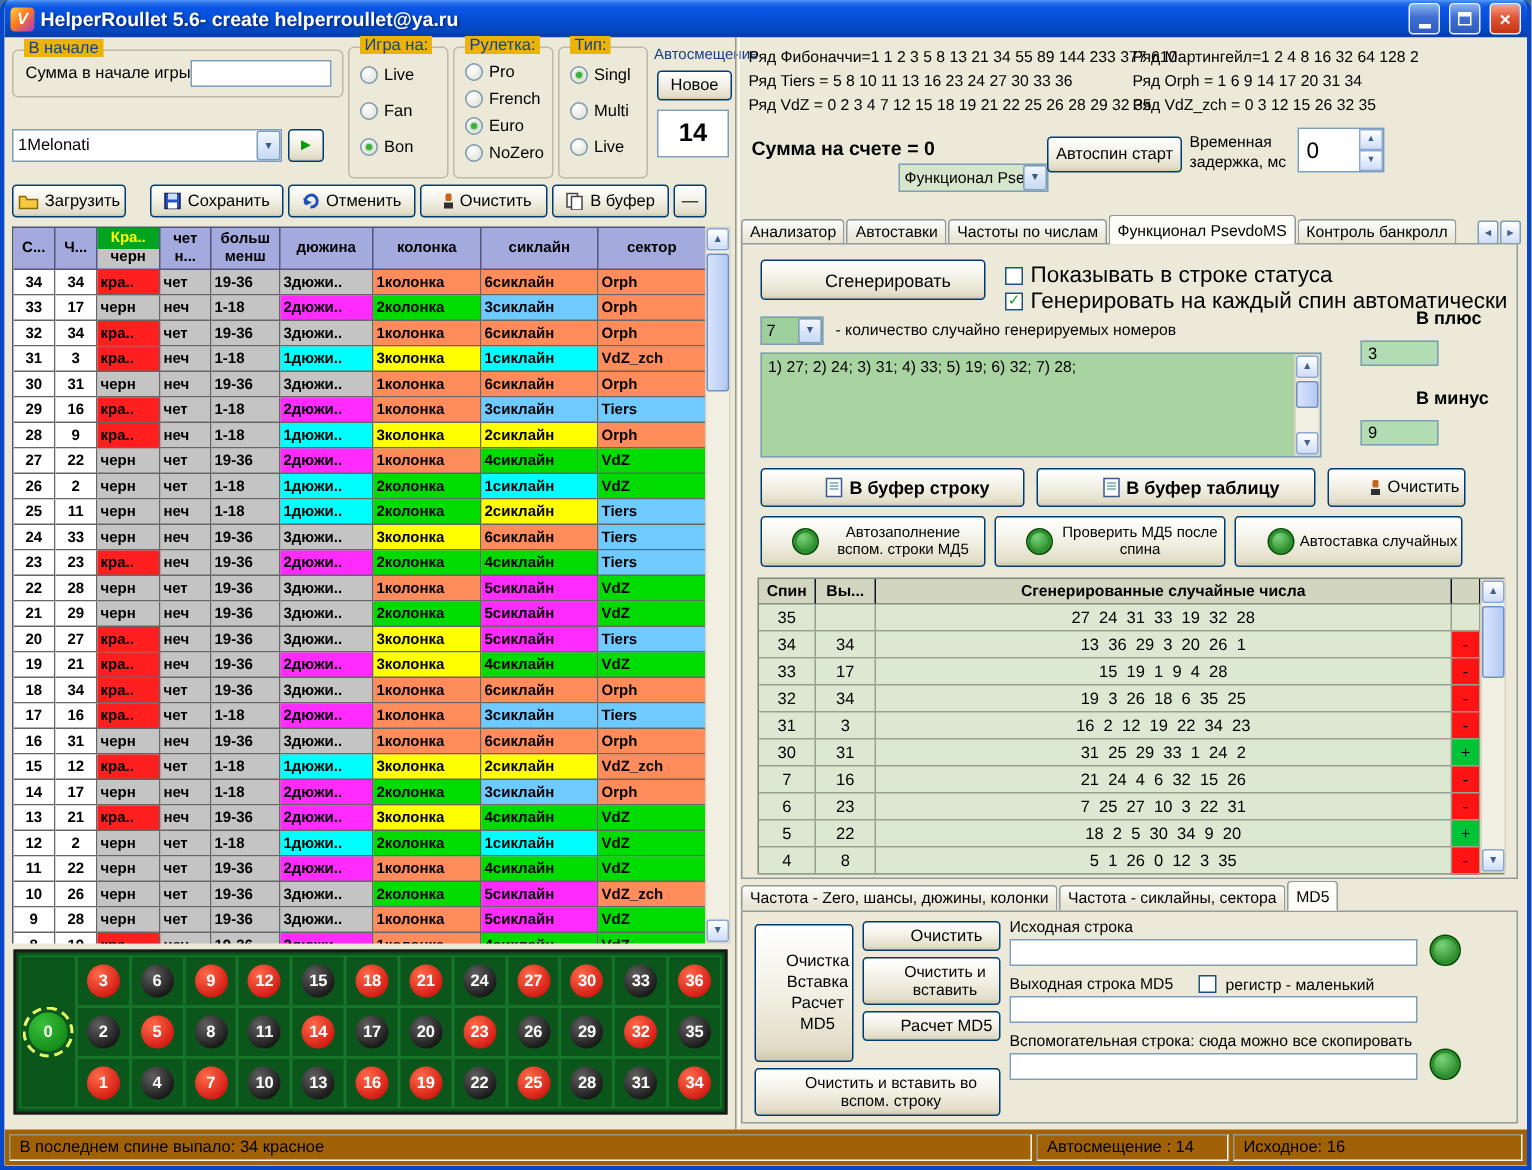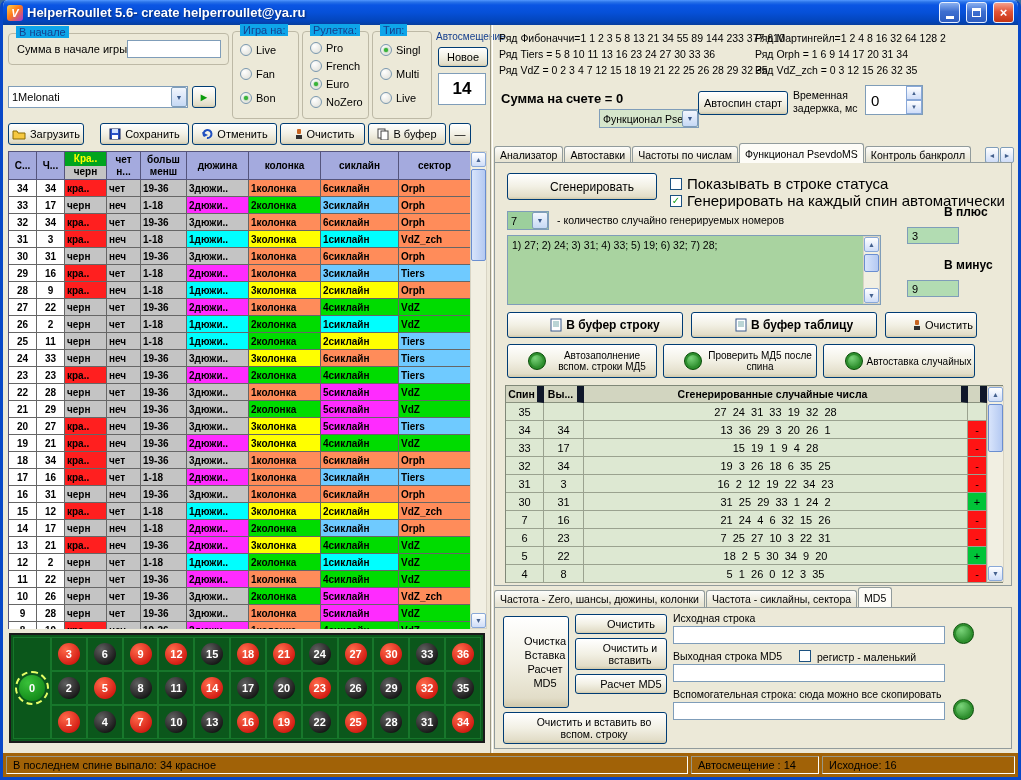--- a/index.html
+++ b/index.html
@@ -10,21 +10,21 @@
 .appicon{width:16px;height:16px;border-radius:3px;background:linear-gradient(135deg,#ffd24a,#ff7a1a 45%,#a437d8);color:#fff;font-weight:bold;font-size:11px;display:flex;align-items:center;justify-content:center;font-style:italic;flex:none;}
 .apptitle{font-size:13px;font-weight:bold;text-shadow:1px 1px 2px #00246e;flex:1;white-space:nowrap;overflow:hidden;}
 .tbtn{width:21px;height:21px;border-radius:3px;border:1px solid #e8f0ff;display:flex;align-items:center;justify-content:center;color:#fff;font-size:13px;font-weight:bold;background:linear-gradient(180deg,#8ab0f0,#3e6fd0 45%,#2c5cc0);margin-left:2px;flex:none;}
 .tbtn.close{background:linear-gradient(180deg,#f5a08c,#e25437 45%,#c43414);}
 .tbtn.close::before{content:"×";}
 .min-glyph{width:8px;height:3px;background:#fff;margin-top:10px;}
 .max-glyph{width:9px;height:9px;border:1px solid #fff;border-top:3px solid #fff;}
 .client{position:absolute;left:0;right:0;top:25px;bottom:0;background:#ECE9D8;}
 
 .group{position:absolute;border:1px solid #bdb9a6;border-radius:4px;}
-.glabel{position:absolute;top:-8px;left:7px;background:#0ea5e9;padding:0 3px;color:#16408e;font-size:11px;white-space:nowrap;}
+.glabel{position:absolute;top:-8px;left:7px;background:#eab308;padding:0 3px;color:#16408e;font-size:11px;white-space:nowrap;}
 .btn{position:absolute;border:1px solid #003C74;border-radius:3px;background:linear-gradient(180deg,#ffffff,#f2f0e4 50%,#e2ddc8 90%,#cfc8ab);font-size:11px;color:#000;display:flex;align-items:center;justify-content:center;gap:4px;box-shadow:inset 0 1px 0 #fff;text-align:center;}
 .tin{position:absolute;border:1px solid #7F9DB9;background:#fff;font-size:11px;padding:1px 3px;font-family:inherit;}
 .combo{position:absolute;border:1px solid #7F9DB9;background:#fff;display:flex;align-items:center;font-size:11px;padding-left:3px;}
 .combo .cval{flex:1;white-space:nowrap;overflow:hidden;}
 .cab{width:16px;align-self:stretch;border:1px solid #7F9DB9;border-radius:2px;background:linear-gradient(180deg,#f2f6fd,#c6d9f5);display:flex;align-items:center;justify-content:center;color:#3a5a8c;flex:none;}
 .cab::before{content:"▼";font-size:7px;}
 .radio{position:absolute;display:flex;align-items:center;gap:4px;font-size:11px;white-space:nowrap;}
 .rdot{width:12px;height:12px;border-radius:50%;border:1px solid #7a98af;background:radial-gradient(circle at 35% 30%,#fff,#dcdcd4);position:relative;flex:none;}
 .radio.sel .rdot::after{content:"";position:absolute;left:3px;top:3px;width:4px;height:4px;border-radius:50%;background:#37b537;box-shadow:0 0 2px #1a8a1a;}
 .cb{width:12px;height:12px;border:1px solid #1c5180;background:#fff;display:flex;align-items:center;justify-content:center;font-size:10px;color:#18a018;font-weight:bold;flex:none;}
@@ -123,21 +123,21 @@
 .bufline{left:12px;top:149px;width:176px;height:26px;font-weight:bold;font-size:12px;}
 .buftable{left:196px;top:149px;width:186px;height:26px;font-weight:bold;font-size:12px;}
 .clearbtn{left:390px;top:149px;width:92px;height:26px;}
 .autofill{left:12px;top:181px;width:150px;height:34px;font-size:10px;line-height:11px;padding:0 2px;}
 .checkmd5{left:168px;top:181px;width:154px;height:34px;font-size:10px;line-height:11px;padding:0 2px;}
 .autobet{left:328px;top:181px;width:152px;height:34px;font-size:10px;line-height:11px;padding:0 2px;}
 
 .gtable{position:absolute;left:10px;top:222px;width:498px;height:198px;border:1px solid #808878;display:flex;background:#dde8d2;}
 .gmain{width:481px;}
 .ghead{display:grid;grid-template-columns:38px 40px 384px 19px;height:17px;background:#d2d5c0;}
-.ghc{border-right:7px solid #0f172a;border-bottom:1px solid #8a927f;display:flex;align-items:center;justify-content:center;font-size:10.5px;font-weight:bold;overflow:hidden;}
+.ghc{border-right:1px solid #0f172a;border-bottom:1px solid #8a927f;display:flex;align-items:center;justify-content:center;font-size:10.5px;font-weight:bold;overflow:hidden;}
 .grow{display:grid;grid-template-columns:38px 40px 384px 19px;height:18px;}
 .gcell{border-right:1px solid #9aa28f;border-bottom:1px solid #9aa28f;font-size:11px;display:flex;align-items:center;justify-content:center;white-space:pre;overflow:hidden;}
 .res-m{background:#ff1414;} .res-p{background:#00c438;}
 .gscroll{height:196px;}
 
 .freqtabs{position:absolute;left:491px;top:563px;display:flex;align-items:flex-end;height:19px;}
 .md5panel{position:absolute;left:491px;top:582px;width:518px;height:142px;border:1px solid #919B9C;background:#ECE9D8;}
 .md5big{left:8px;top:8px;width:66px;height:92px;font-size:11px;line-height:14px;padding:2px;flex-direction:column;}
 .md5clear{left:80px;top:6px;width:92px;height:20px;}
 .md5cp{left:80px;top:30px;width:92px;height:32px;font-size:10.5px;line-height:12px;padding:0 2px;}

